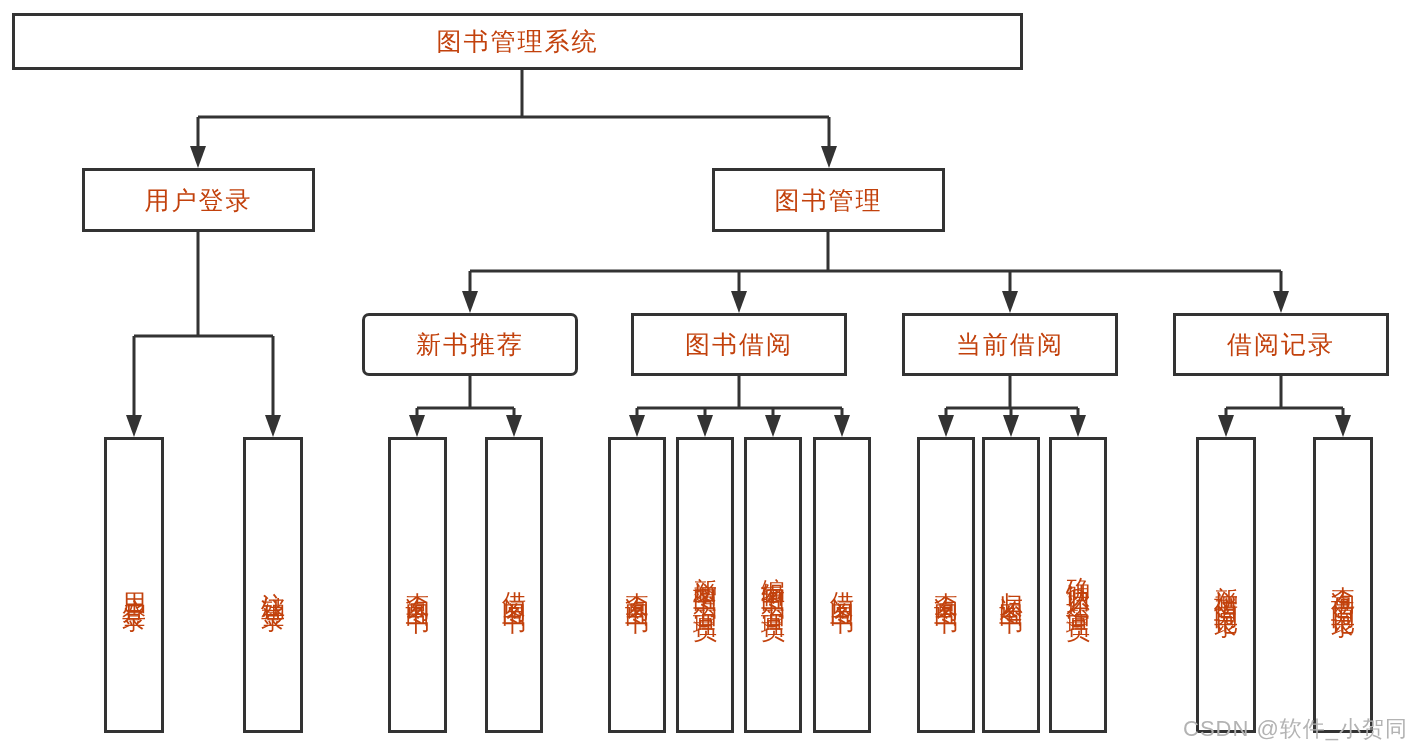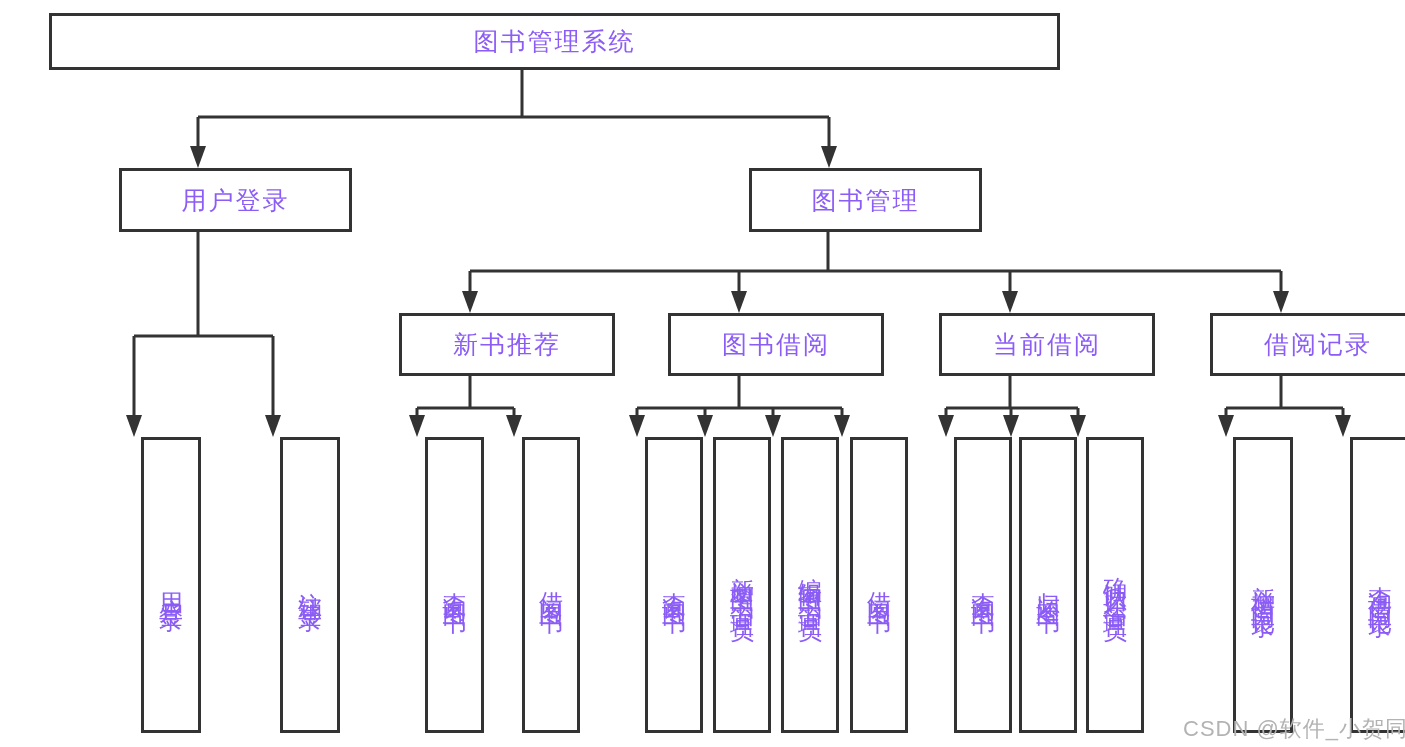--- a/index.html
+++ b/index.html
@@ -11,22 +11,21 @@
     overflow:hidden;
   }
   .node{
     position:absolute;
     box-sizing:border-box;
     border:3px solid #333333;
     background:#ffffff;
     display:flex;
     align-items:center;
     justify-content:center;
-    color:#8b5cf6;
-    margin-left:37px;
+    color:#c2410c;
   }
   .h-node{
     font-size:25px;
     letter-spacing:2px;
     white-space:nowrap;
   }
   .v-node{
     font-size:24px;
   }
   .v-node .node-label{
@@ -112,21 +111,21 @@
     <span class="node-label">图书管理系统</span>
   </div>
 
   <div class="node h-node" style="left:82px;top:168px;width:233px;height:64px;">
     <span class="node-label">用户登录</span>
   </div>
   <div class="node h-node" style="left:712px;top:168px;width:233px;height:64px;align-items:center;">
     <span class="node-label">图书管理</span>
   </div>
 
-  <div class="node h-node" style="left:362px;top:313px;width:216px;height:63px;">
+  <div class="node h-node" style="left:362px;top:313px;width:216px;height:63px;border-radius:7px;">
     <span class="node-label">新书推荐</span>
   </div>
   <div class="node h-node" style="left:902px;top:313px;width:216px;height:63px;">
     <span class="node-label">当前借阅</span>
   </div>
   <div class="node h-node" style="left:631px;top:313px;width:216px;height:63px;">
     <span class="node-label">图书借阅</span>
   </div>
   <div class="node h-node" style="left:1173px;top:313px;width:216px;height:63px;">
     <span class="node-label">借阅记录</span>

